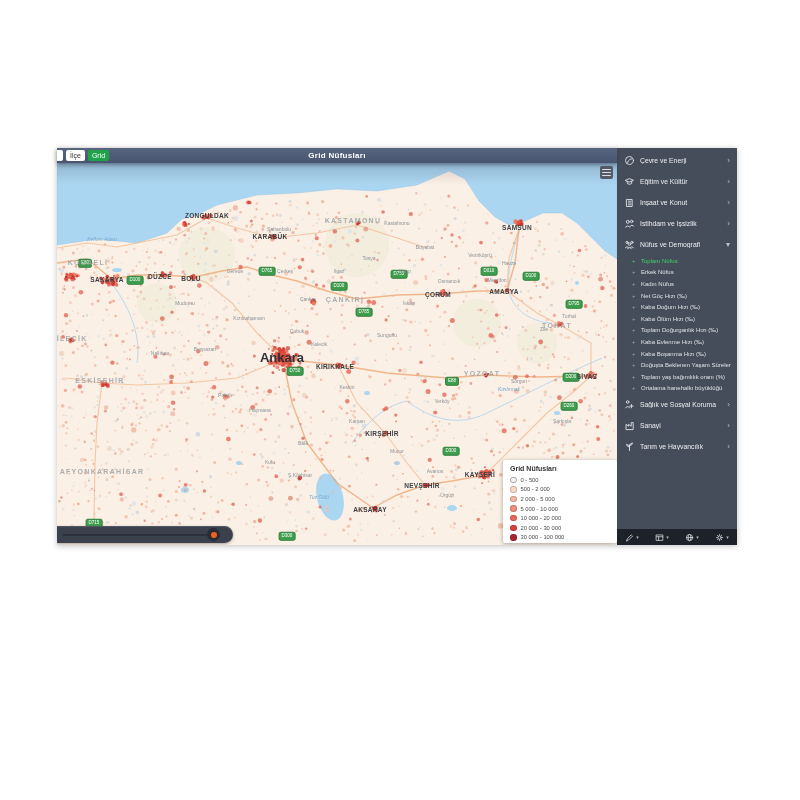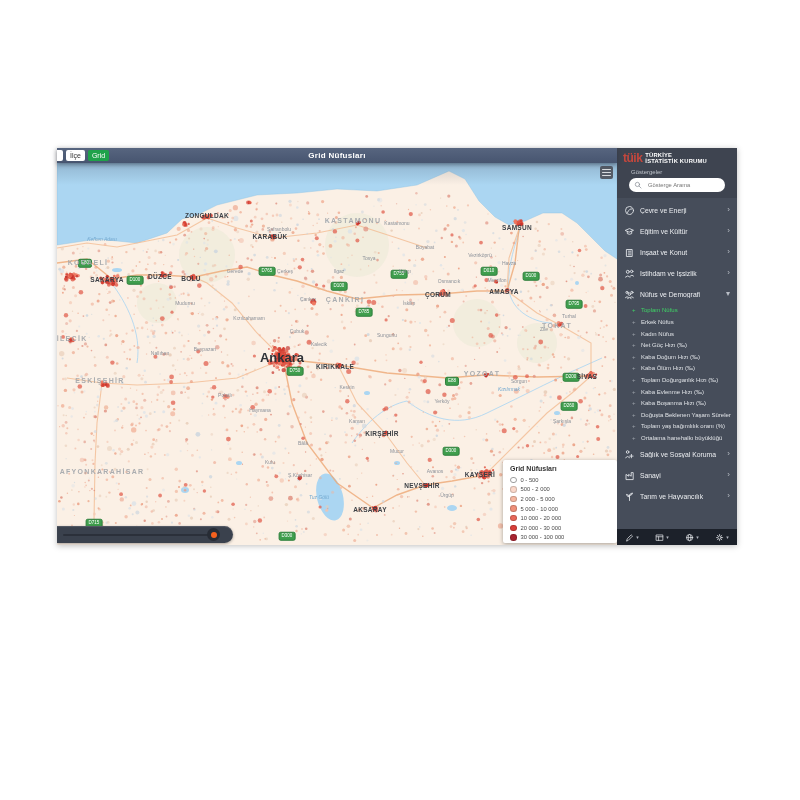--- a/index.html
+++ b/index.html
@@ -2544,37 +2544,20 @@
         <div class="map-label town" style="left: 440px; top: 117px;">Merzifon</div>
         <div class="map-label town" style="left: 452px; top: 100px;">Havza</div>
         <div class="map-label town" style="left: 423px; top: 92px;">Vezirköprü</div>
         <div class="map-label town" style="left: 262px; top: 181px;">Kalecik</div>
         <div class="map-label town" style="left: 240px; top: 168px;">Çubuk</div>
         <div class="map-label town" style="left: 505px; top: 258px;">Şarkışla</div>
       </div>
   </div>
 
   <div id="sidebar">
-    <div id="sb-header">
-      <div id="sb-logo">
-        <span id="logo-mark">tüik</span>
-        <span id="org-name">
-          <span class="org">TÜRKİYE</span>
-          <span class="org">İSTATİSTİK KURUMU</span>
-        </span>
-      </div>
-      <div id="sb-label">Göstergeler</div>
-      <div id="sb-search">
-        <span id="search-icon-holder"><svg viewBox="0 0 11 11" width="9" height="9" style="stroke:#8a8f98;stroke-width:.9;fill:none;stroke-linecap:round;stroke-linejoin:round">
-              <circle cx="4.2" cy="4.2" r="2.6"></circle>
-              <path d="M6.2 6.2 L8.6 8.6"></path>
-            </svg></span>
-        <input type="text" placeholder="Gösterge Arama" style="">
-      </div>
-    </div>
     <div id="menu">
         <div class="menu-row">
           <span class="menu-icon">
             <svg viewBox="0 0 11 11" width="11" height="11" style="stroke:#dfe2e7;stroke-width:.9;fill:none;stroke-linecap:round;stroke-linejoin:round">
               <circle cx="5.5" cy="5.5" r="4"></circle>
               <path d="M3.5 7.5 Q5.5 3 8 4"></path>
             </svg>
           </span>
           <span class="menu-label">Çevre ve Enerji</span>
           <span class="menu-chev">›</span>

